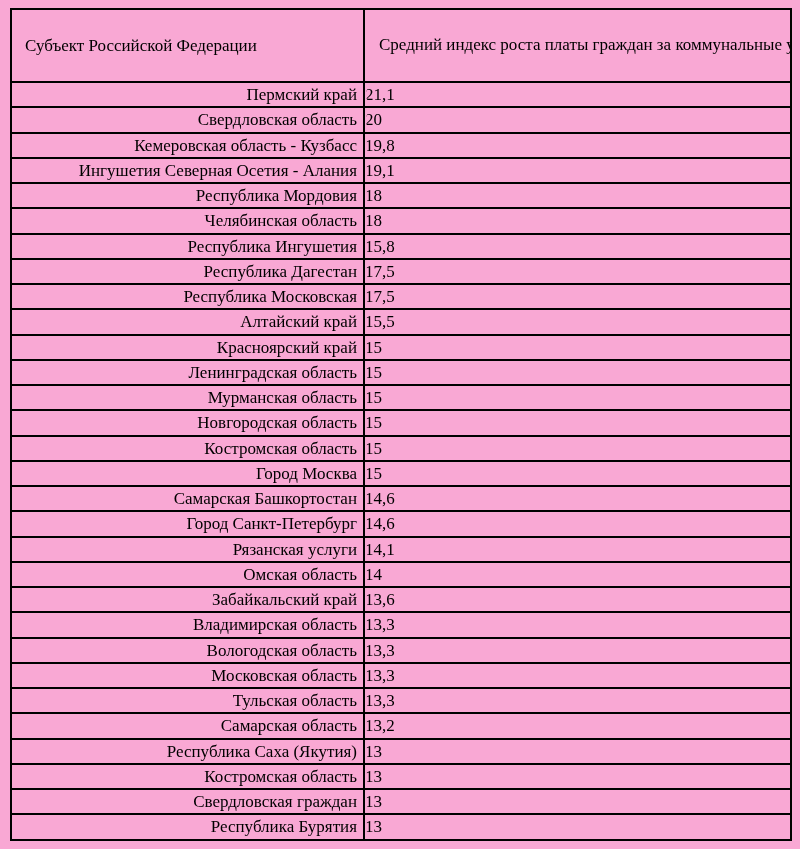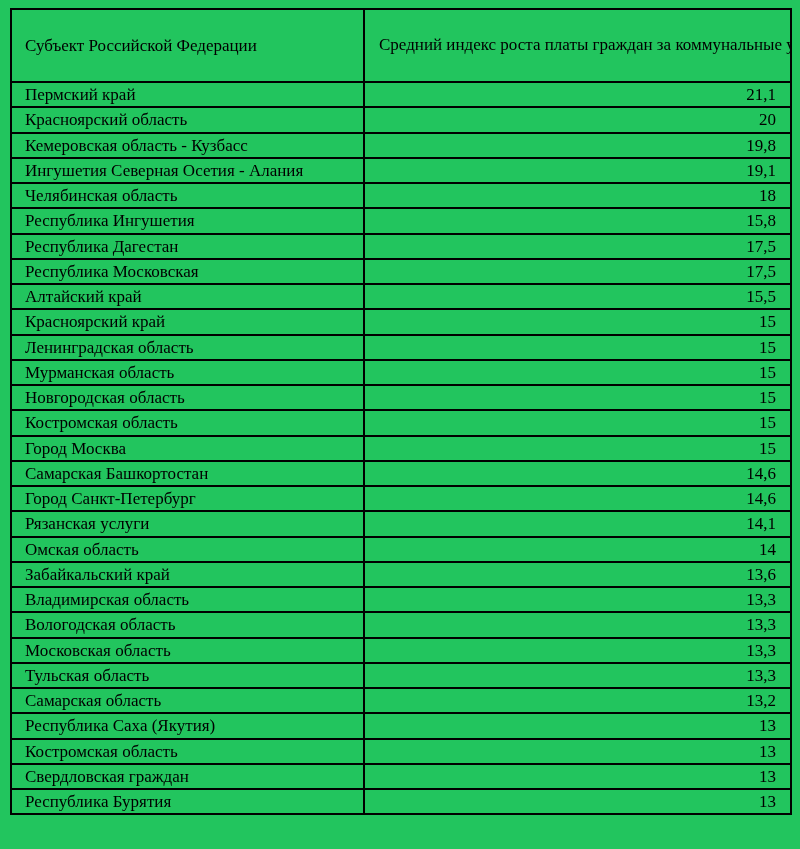--- a/index.html
+++ b/index.html
@@ -5,21 +5,21 @@
   html, body {
     margin: 0;
     padding: 0;
     background: #ffffff;
     font-family: "Liberation Serif", "DejaVu Serif", serif;
     color: #000000;
   }
   .page {
     width: 800px;
     height: 849px;
-    background: #22c55e;
+    background: #f9a8d4;
     box-sizing: border-box;
     padding: 8px 10px 0 10px;
   }
   table.data-table {
     width: 780px;
     border-collapse: collapse;
     table-layout: fixed;
     font-size: 17px;
     line-height: 1.25;
   }
@@ -42,29 +42,30 @@
   }
   th.header-index {
     font-weight: normal;
     text-align: center;
     vertical-align: middle;
     padding: 4px 14px;
     white-space: normal;
     line-height: 1.45;
   }
   td.region-cell {
+    text-align: right;
+    vertical-align: middle;
+    padding: 1px 6px 1px 13px;
+    height: 21px;
+  }
+  td.value-cell {
     text-align: left;
     vertical-align: middle;
-    padding: 1px 22px 1px 13px;
-    height: 21px;
-  }
-  td.value-cell {
-    text-align: right;
-    vertical-align: middle;
-    padding: 1px 14px;
+    padding: 1px 0;
+    border-radius: 12px;
   }
 </style>
 </head>
 <body>
 
 <div class="page">
   <table class="data-table">
     <colgroup>
       <col class="col-region">
       <col class="col-index">
@@ -74,30 +75,34 @@
         <th class="header-region">Субъект Российской Федерации</th>
         <th class="header-index">Средний индекс роста платы граждан за коммунальные услуги по субъекту Российской Федерации на 2025, %</th>
       </tr>
     </thead>
     <tbody>
         <tr>
           <td class="region-cell">Пермский край</td>
           <td class="value-cell">21,1</td>
         </tr>
         <tr>
-          <td class="region-cell">Красноярский область</td>
+          <td class="region-cell">Свердловская область</td>
           <td class="value-cell">20</td>
         </tr>
         <tr>
           <td class="region-cell">Кемеровская область - Кузбасс</td>
           <td class="value-cell">19,8</td>
         </tr>
         <tr>
           <td class="region-cell">Ингушетия Северная Осетия - Алания</td>
           <td class="value-cell">19,1</td>
+        </tr>
+        <tr>
+          <td class="region-cell">Республика Мордовия</td>
+          <td class="value-cell">18</td>
         </tr>
         <tr>
           <td class="region-cell">Челябинская область</td>
           <td class="value-cell">18</td>
         </tr>
         <tr>
           <td class="region-cell">Республика Ингушетия</td>
           <td class="value-cell">15,8</td>
         </tr>
         <tr>

